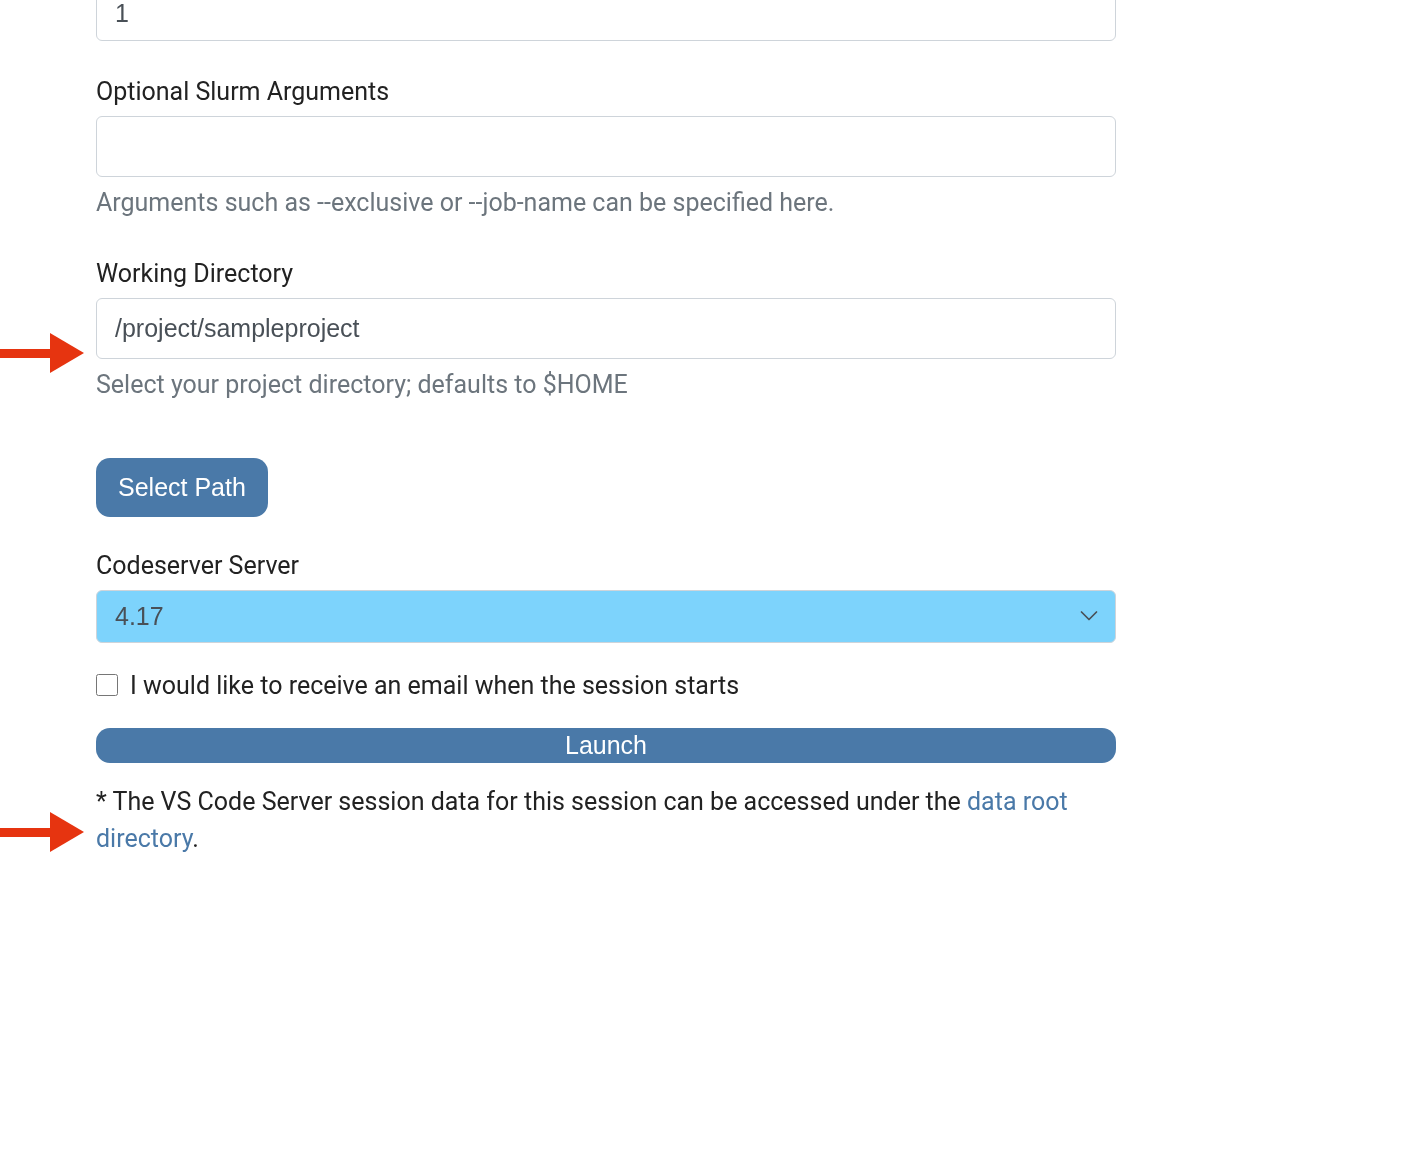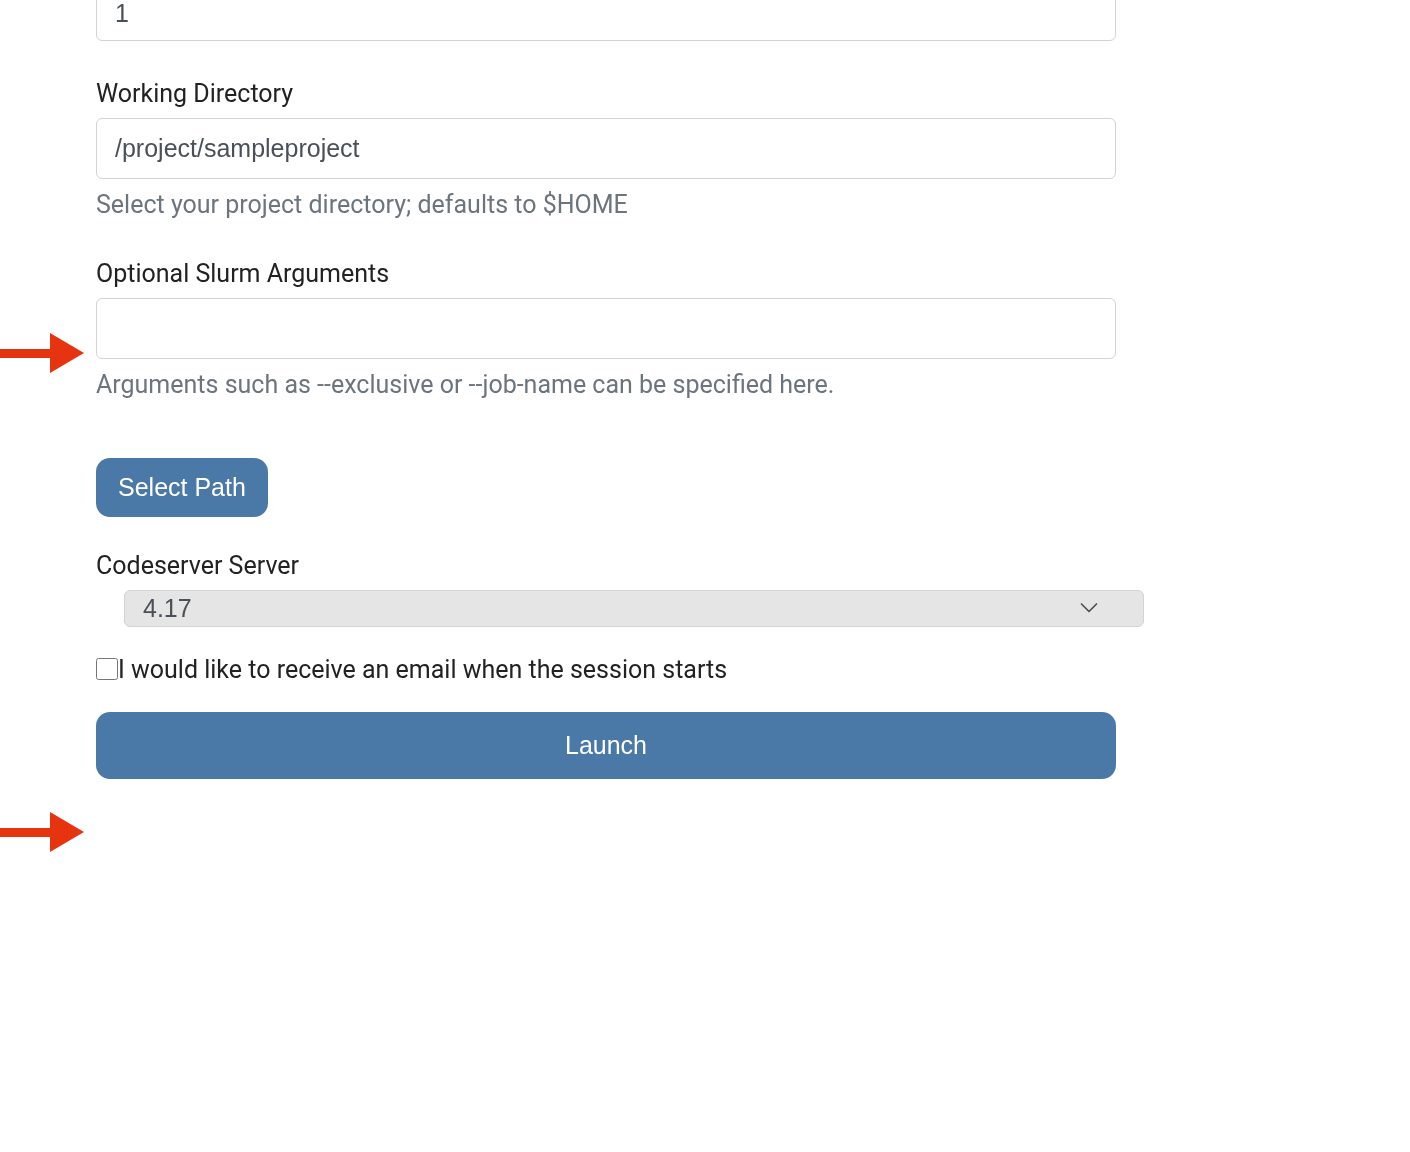--- a/index.html
+++ b/index.html
@@ -57,51 +57,51 @@
       text-align: center;
       line-height: 1.4;
     }
     .btn-primary {
       background: #4a79a8;
       color: #fff;
     }
     .btn-block {
       display: block;
       width: 100%;
-      padding: 16px 22px;
+      padding: 0 22px;
     }
     .select-wrapper {
       position: relative;
       width: 100%;
     }
     .select-wrapper select {
       width: 100%;
-      padding: 0 18px;
-      font-size: 25px;
-      color: #495057;
-      background: #e5e5e5;
+      padding: 8px 18px;
+      font-size: 25px;
+      color: #495057;
+      background: #7dd3fc;
       border: 1px solid #ced4da;
       border-radius: 6px;
       appearance: none;
       -webkit-appearance: none;
       outline: none;
       line-height: 1.4;
-      margin-left: 28px;
     }
     .select-chevron {
       position: absolute;
       right: 18px;
       top: 50%;
       transform: translateY(-50%);
       pointer-events: none;
       color: #495057;
     }
     .checkbox-row {
       display: flex;
       align-items: center;
+      gap: 12px;
       margin-top: 28px;
       margin-bottom: 28px;
     }
     .checkbox-row input[type="checkbox"] {
       width: 22px;
       height: 22px;
       border-radius: 4px;
       border: 1.5px solid #6c757d;
       cursor: pointer;
     }
@@ -155,30 +155,30 @@
   </style>
 </head>
 <body>
 
 <div class="form-container">
 
   <div class="form-group first-input">
     <input type="text" class="top-numeric-input" value="1" style="">
   </div>
 
+  <div class="form-group" style="margin-top: 36px;">
+    <label class="form-label">Optional Slurm Arguments</label>
+    <input type="text" class="form-control" value="" style="">
+    <div class="form-text">Arguments such as --exclusive or --job-name can be specified here.</div>
+  </div>
+
   <div class="form-group" style="margin-top: 38px;">
     <label class="form-label">Working Directory</label>
     <input type="text" class="form-control" value="/project/sampleproject" style="">
     <div class="form-text">Select your project directory; defaults to $HOME</div>
-  </div>
-
-  <div class="form-group" style="margin-top: 36px;">
-    <label class="form-label">Optional Slurm Arguments</label>
-    <input type="text" class="form-control" value="" style="">
-    <div class="form-text">Arguments such as --exclusive or --job-name can be specified here.</div>
   </div>
 
   <div class="form-group" style="margin-top: 54px;">
     <button class="btn btn-primary">Select Path</button>
   </div>
 
   <div class="form-group" style="margin-top: 34px;">
     <label class="form-label">Codeserver Server</label>
     <div class="select-wrapper">
       <select>
@@ -192,20 +192,23 @@
     </div>
   </div>
 
   <div class="checkbox-row">
     <input type="checkbox" style="">
     <span class="checkbox-label">I would like to receive an email when the session starts</span>
   </div>
 
   <button class="btn btn-primary btn-block">Launch</button>
 
+  <div class="footer-note">
+    <span>* The VS Code Server session data for this session can be accessed under the </span><a href="#">data root directory</a><span>.</span>
+  </div>
 
 </div>
 
 <div class="arrow-annotation" style="top: 349px;">
   <div class="arrow-line" style="width: 55px;"></div>
   <div class="arrow-head" style="left: 50px; top: -16px;"></div>
 </div>
 
 <div class="arrow-annotation" style="top: 828px;">
   <div class="arrow-line" style="width: 55px;"></div>

